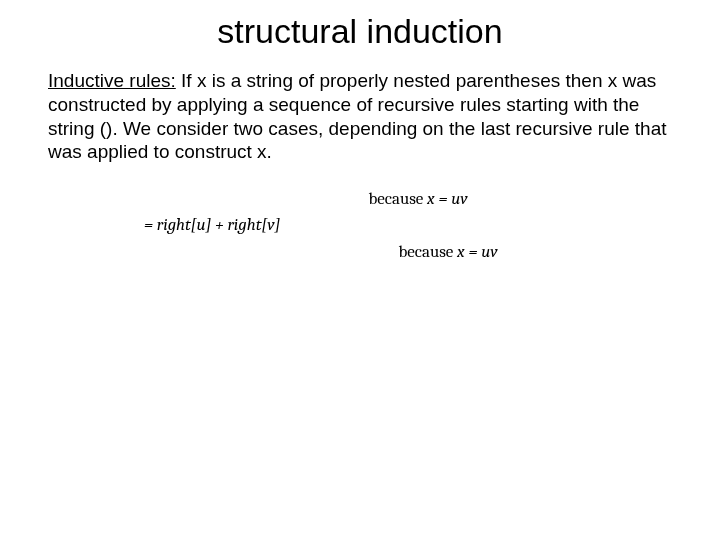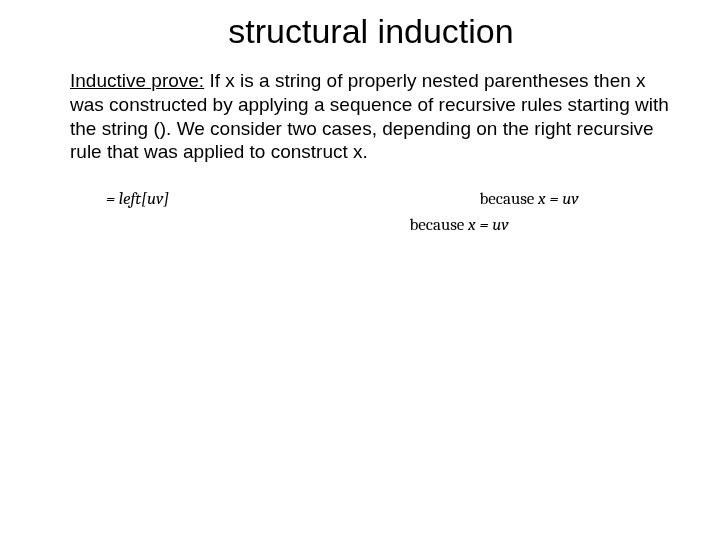--- a/index.html
+++ b/index.html
@@ -8,21 +8,21 @@
     width: 720px;
     height: 540px;
     background: #fff;
     font-family: "Comic Sans MS", "Comic Sans", cursive, sans-serif;
     color: #000;
   }
   .slide {
     box-sizing: border-box;
     width: 720px;
     height: 432px;
-    padding: 12px 48px 20px 70px;
+    padding: 12px 48px 20px 48px;
   }
   .title {
     text-align: center;
     font-size: 34px;
     margin: 0 0 18px 0;
     color: #000;
     font-weight: normal;
   }
   .para {
     font-size: 19px;
@@ -61,34 +61,34 @@
   .ital { font-style: italic; }
 </style>
 </head>
 <body>
 
 <div class="slide">
 
   <h1 class="title">structural induction</h1>
 
   <p class="para">
-    <span class="u">Inductive prove:</span><span> If x is a string of properly nested parentheses then x was constructed by applying a sequence of recursive rules starting with the string (). We consider two cases, depending on the right recursive rule that was applied to construct x.</span>
+    <span class="u">Inductive rules:</span><span> If x is a string of properly nested parentheses then x was constructed by applying a sequence of recursive rules starting with the string (). We consider two cases, depending on the last recursive rule that was applied to construct x.</span>
   </p>
 
 
   <div class="proof">
 
     <div class="proof-row">
-      <div class="proof-mid"><span class="ital">= left[uv]</span></div>
       <div class="proof-right"><span>because </span><span class="ital">x = uv</span></div>
     </div>
 
 
     <div class="proof-row">
       <div class="proof-left"></div>
+      <div class="proof-mid"><span class="ital">= right[u] + right[v]</span></div>
     </div>
 
 
     <div class="proof-row">
       <div class="proof-left"></div>
       <div class="proof-right"><span>because </span><span class="ital">x = uv</span></div>
     </div>
 
   </div>
 

